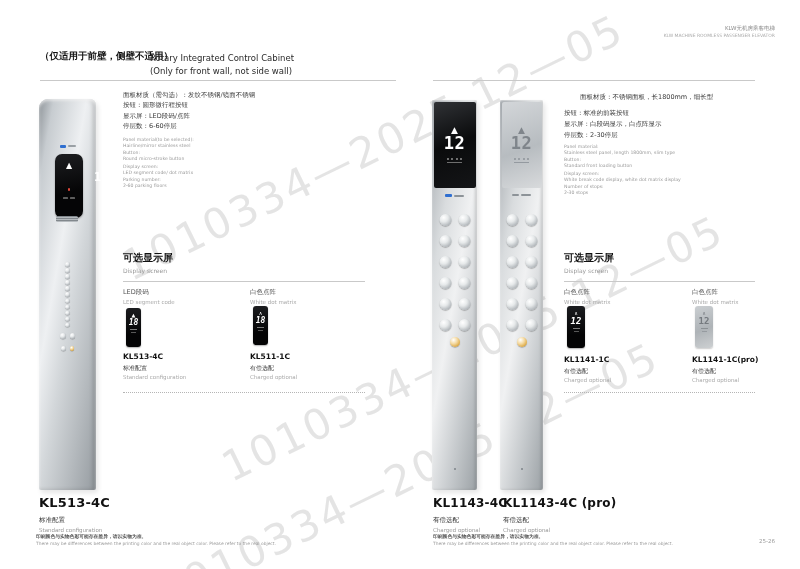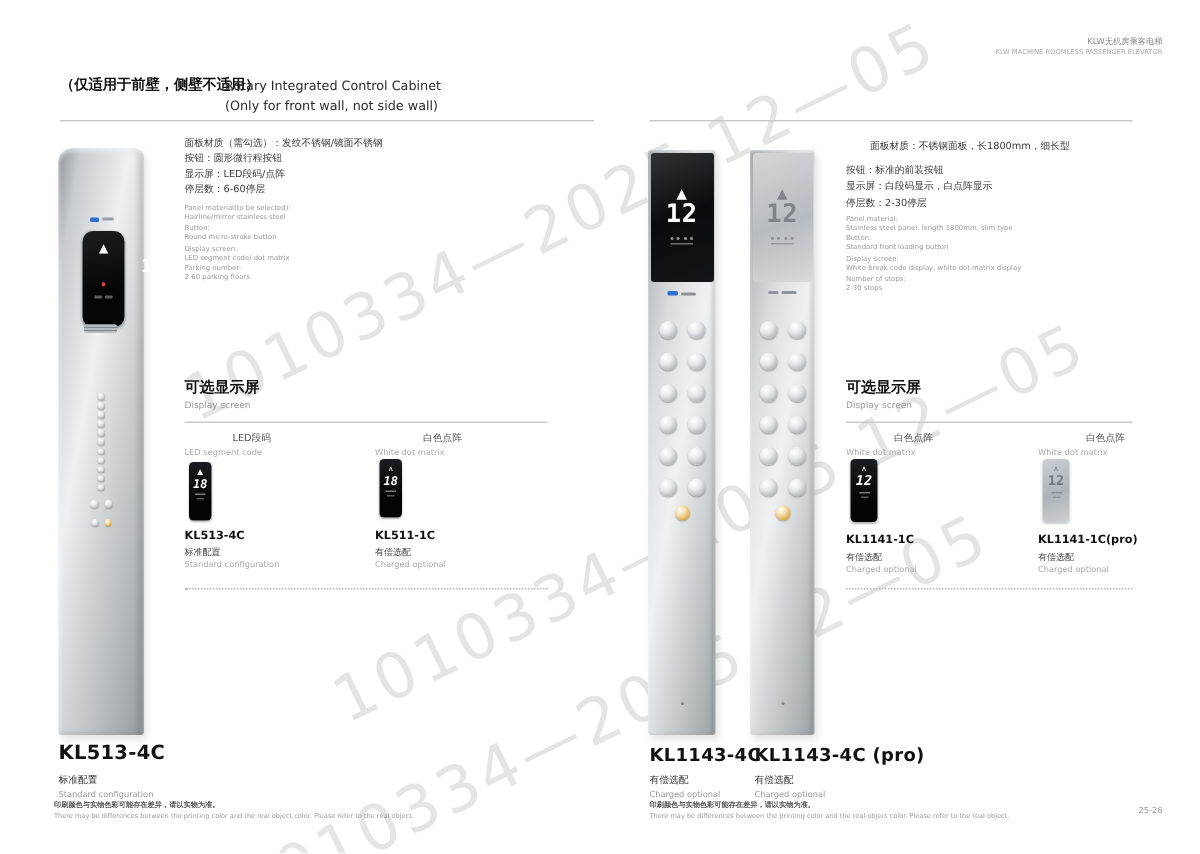--- a/index.html
+++ b/index.html
@@ -25,21 +25,21 @@
   .title-en{font-size:8.5px;color:#2a2a2a;line-height:1.5;}
 
   
   .spec-cn div{font-size:6.5px;color:#3a3a3a;line-height:1;margin-bottom:3.8px;}
   .spec-en .pair{margin-bottom:1.5px;}
   .spec-en .pair div{font-size:4.6px;color:#9a9a9a;line-height:1.3;}
 
   
   .sec-title-cn{font-size:10px;font-weight:bold;color:#111;}
   .sec-title-en{font-size:6px;color:#999;margin-top:2px;}
-  .opt-type-cn{font-size:6.5px;color:#555;margin-left:32px;}
+  .opt-type-cn{font-size:6.5px;color:#555;}
   .opt-type-en{font-size:5.5px;color:#aaa;margin-top:1.5px;}
   .opt-model{font-size:7.5px;font-weight:bold;color:#111;}
   .opt-cfg-cn{font-size:6px;color:#444;margin-top:2.5px;}
   .opt-cfg-en{font-size:5.5px;color:#aaa;margin-top:1.5px;}
 
   
   .model-big{font-size:13px;font-weight:bold;color:#111;letter-spacing:.2px;}
   .model-big.sm{font-size:12px;}
   .cfg-cn{font-size:6.5px;color:#333;margin-top:6px;}
   .cfg-en{font-size:5.5px;color:#999;margin-top:2px;}

